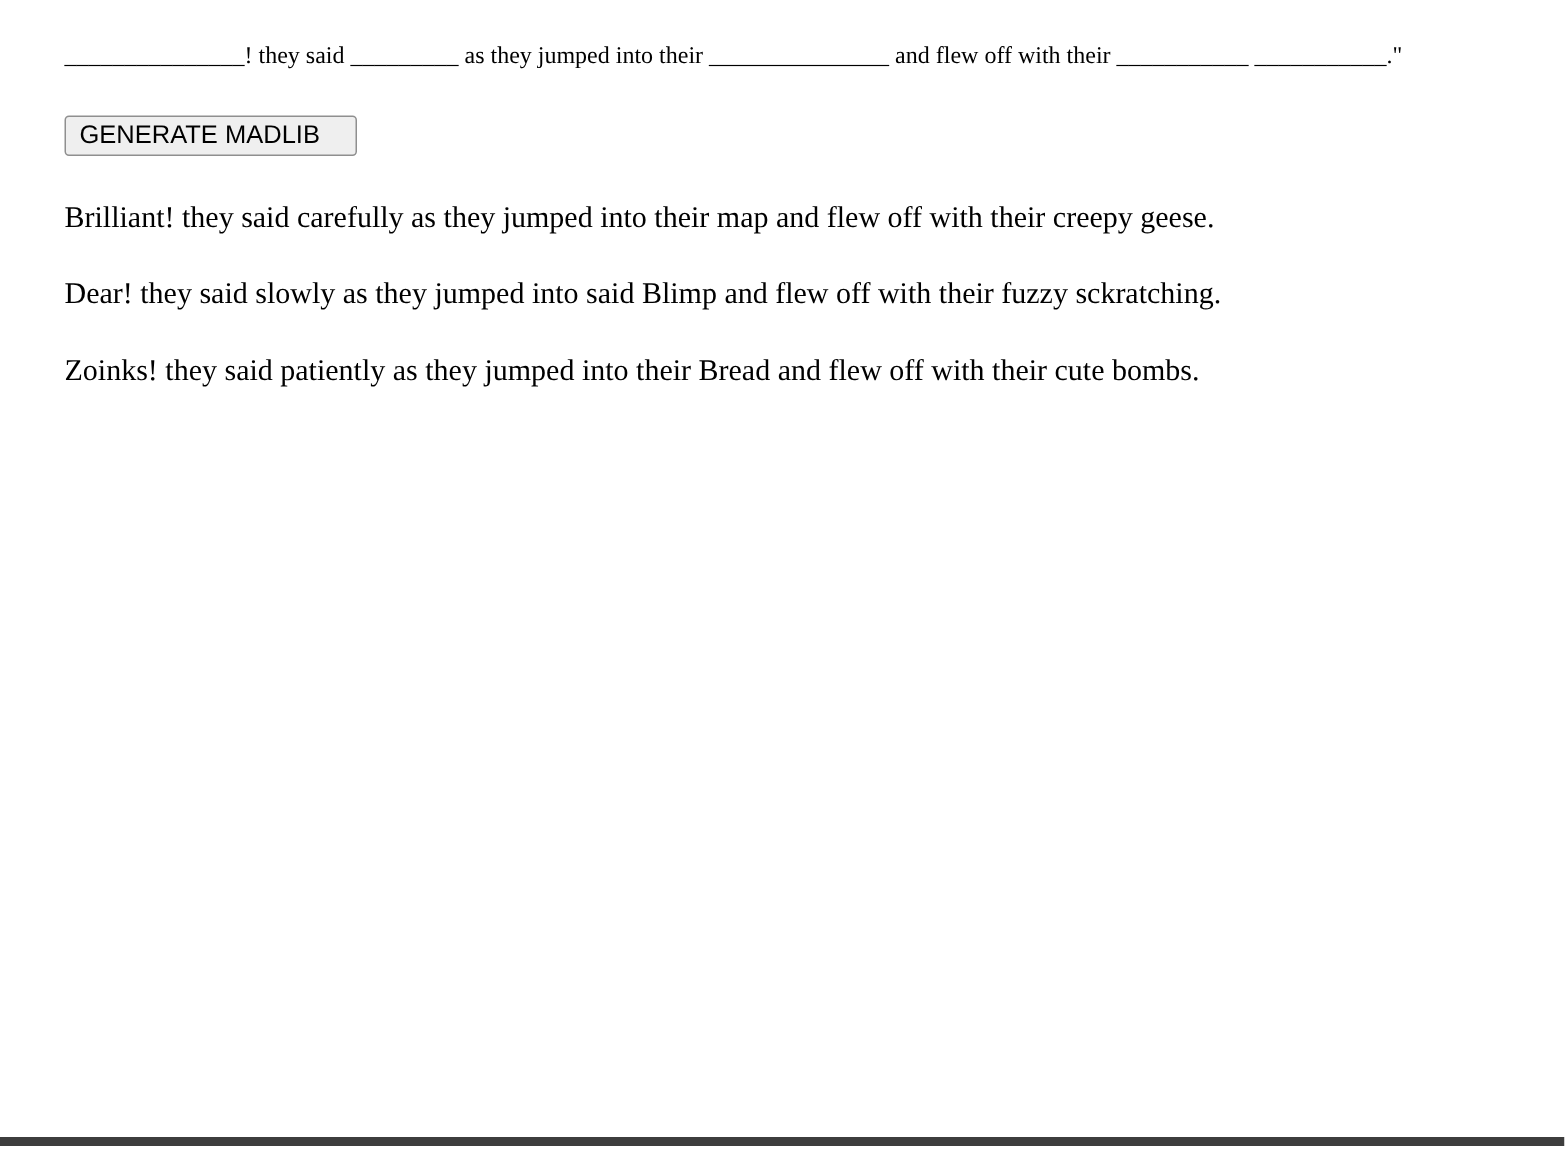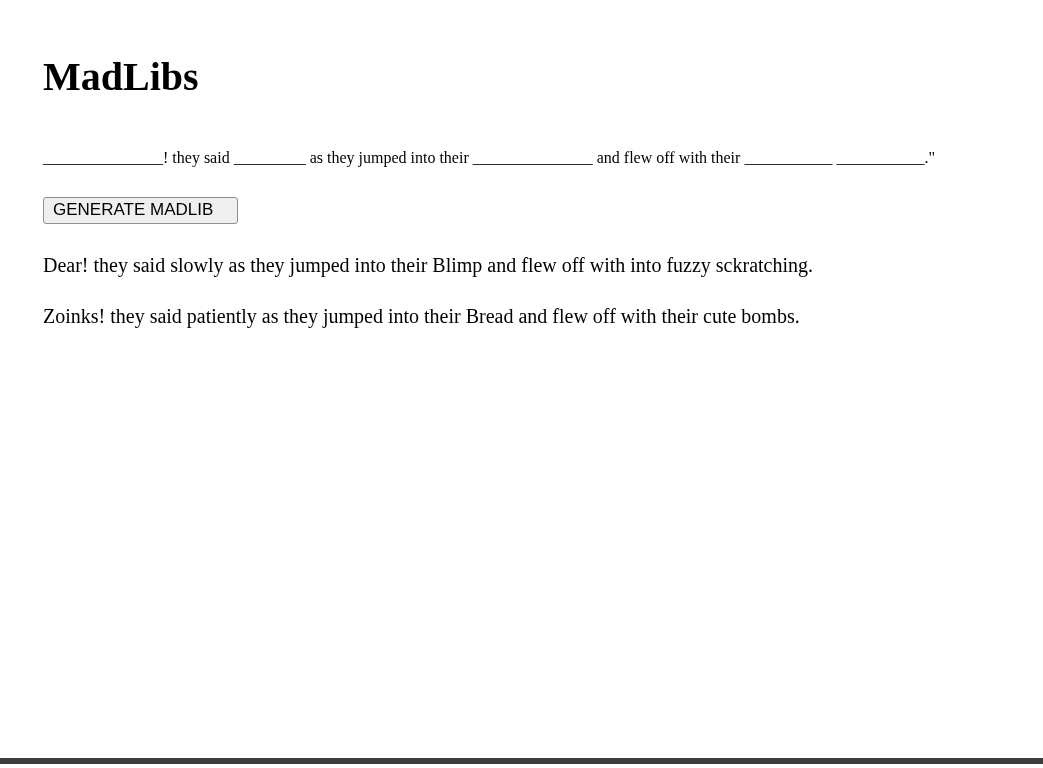--- a/index.html
+++ b/index.html
@@ -52,28 +52,28 @@
     bottom: 4px;
     height: 6px;
     background: #3d3d3d;
   }
 </style>
 </head>
 <body>
 
 <div class="page">
 
-  <h1 class="page-title">MadLibs</h1>
 
   <p class="template-sentence">_______________! they said _________ as they jumped into their _______________ and flew off with their ___________ ___________."</p>
 
   <div class="generate-form">
     <button class="generate-btn">GENERATE MADLIB</button>
   </div>
 
   <div class="results">
-    <p class="result">Dear! they said slowly as they jumped into their Blimp and flew off with into fuzzy sckratching.</p>
+    <p class="result">Brilliant! they said carefully as they jumped into their map and flew off with their creepy geese.</p>
+    <p class="result">Dear! they said slowly as they jumped into said Blimp and flew off with their fuzzy sckratching.</p>
     <p class="result">Zoinks! they said patiently as they jumped into their Bread and flew off with their cute bombs.</p>
   </div>
 
 </div>
 
 <div class="bottom-bar"></div>
 
 </body></html>

